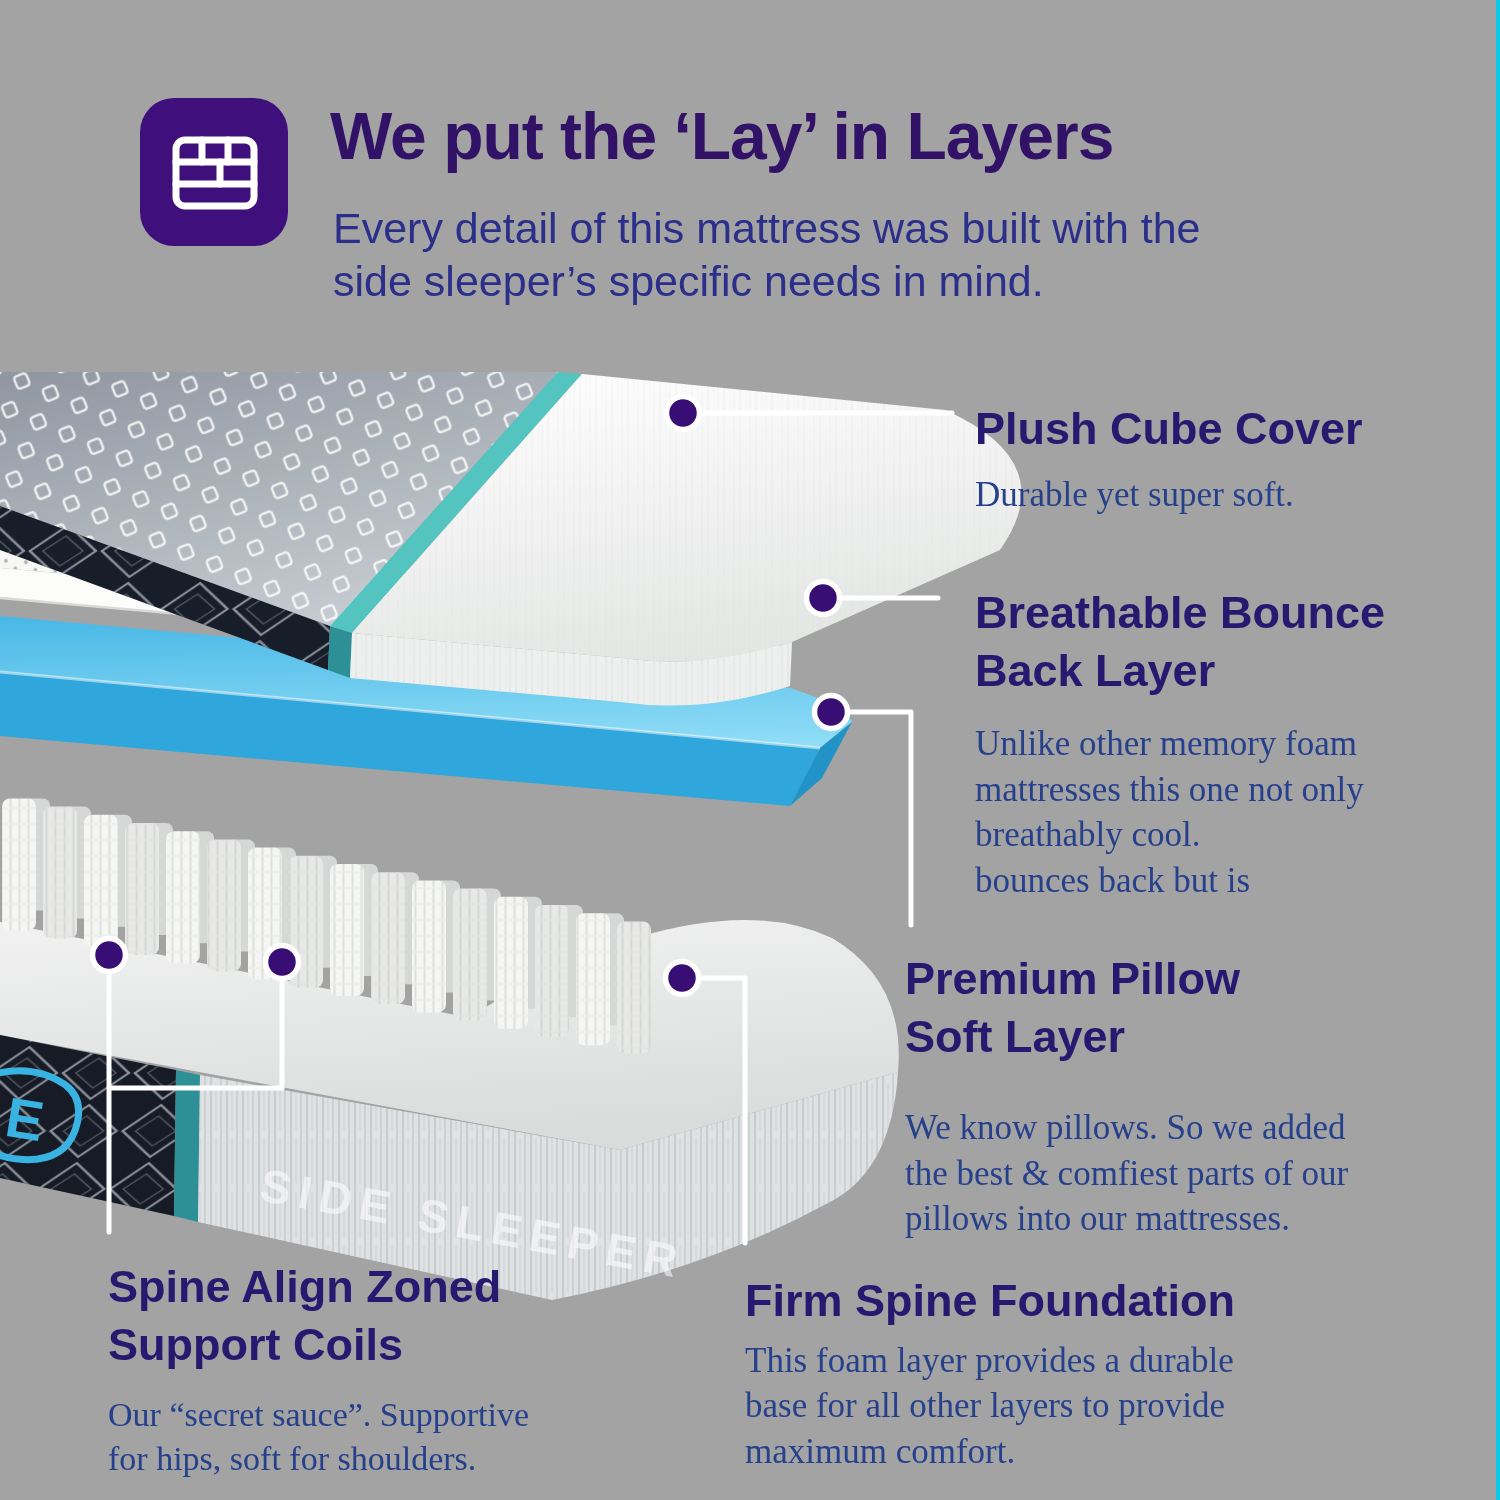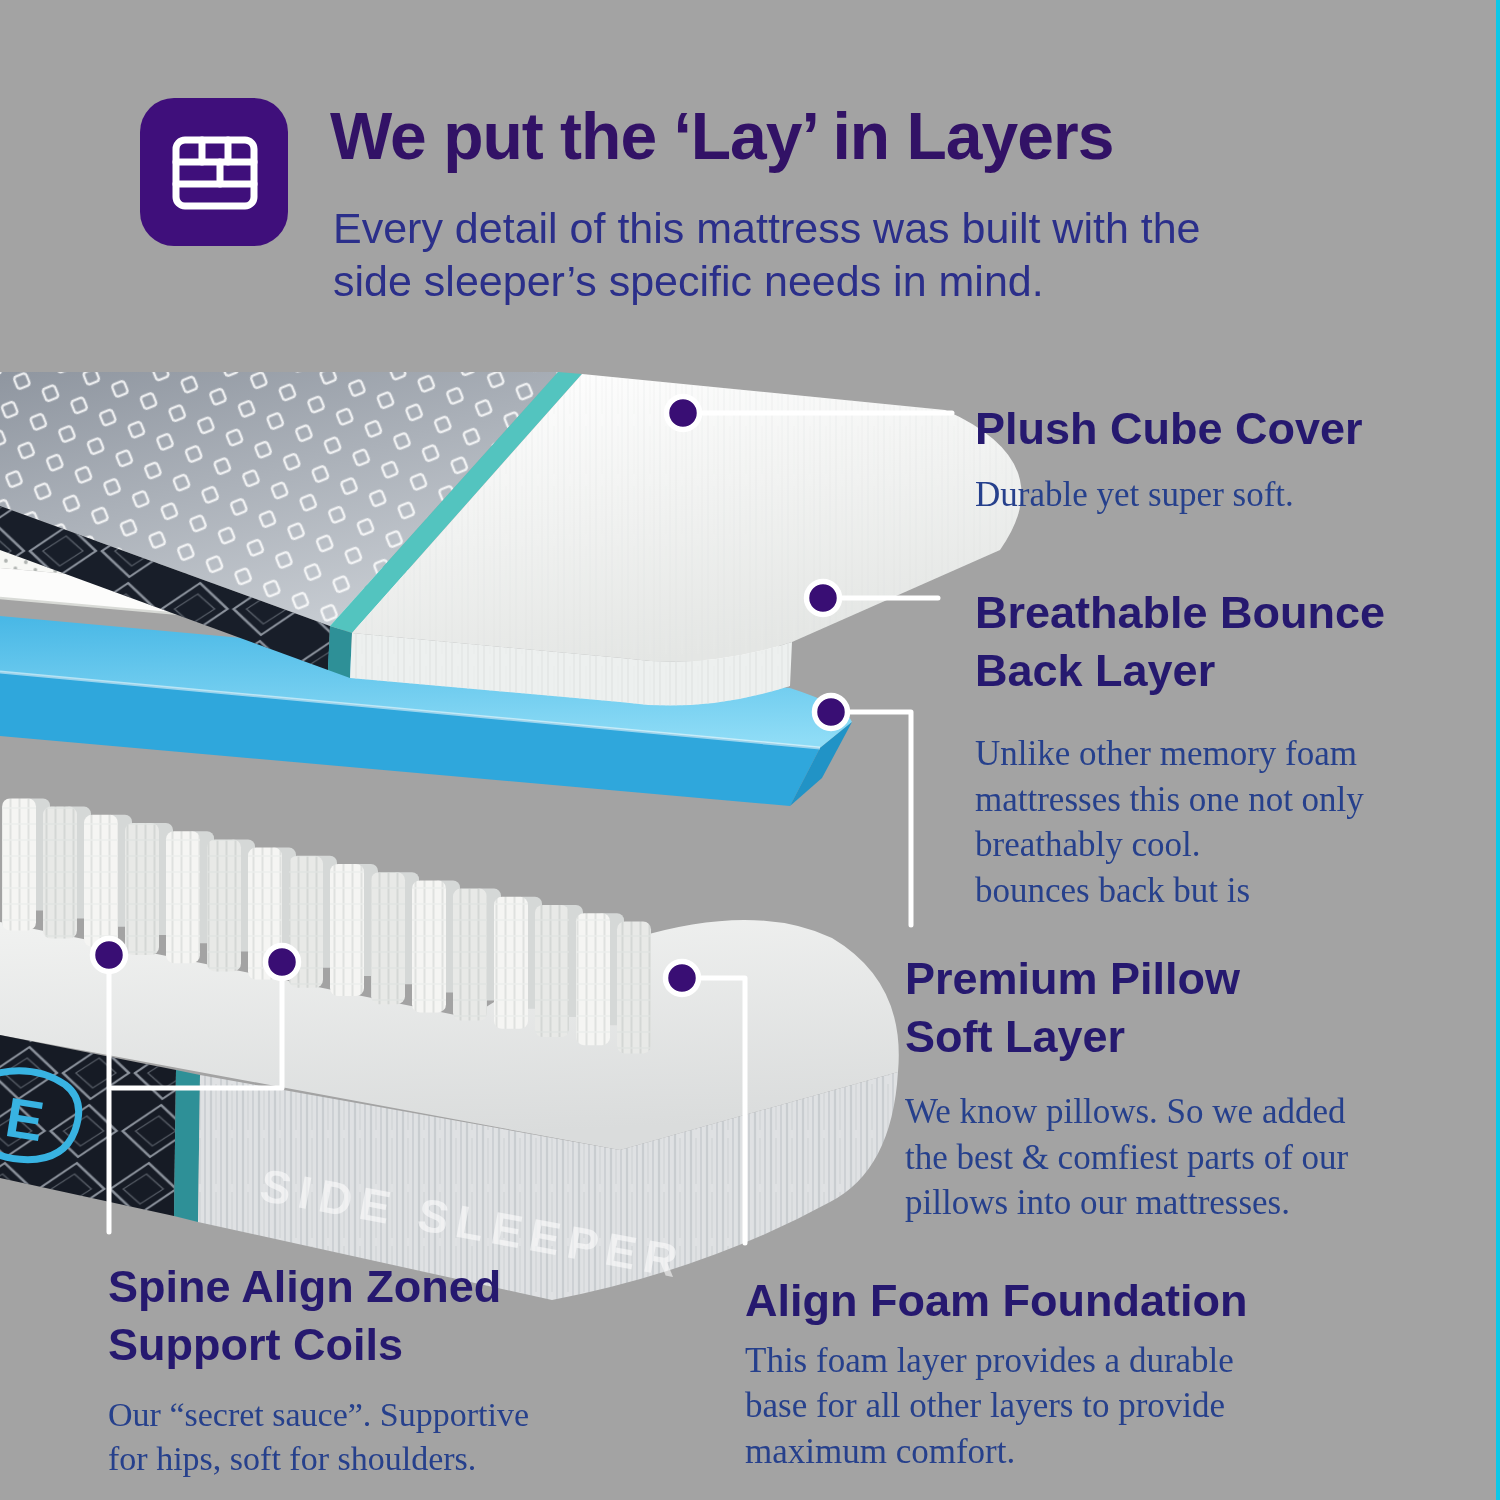--- a/index.html
+++ b/index.html
@@ -196,54 +196,54 @@
   <div class="c-body">
     <div>Durable yet super soft.</div>
   </div>
 </div>
 
 <div class="callout" style="left:975px;top:584px">
   <div class="c-title">
     <div>Breathable Bounce</div>
     <div>Back Layer</div>
   </div>
-  <div class="c-body" style="margin-top:32px">
+  <div class="c-body" style="margin-top:22px">
     <div>Unlike other memory foam</div>
     <div>mattresses this one not only</div>
     <div>breathably cool.</div>
     <div>bounces back but is</div>
   </div>
 </div>
 
 <div class="callout" style="left:905px;top:950px">
   <div class="c-title">
     <div>Premium Pillow</div>
     <div>Soft Layer</div>
   </div>
-  <div class="c-body" style="margin-top:24px">
+  <div class="c-body" style="margin-top:40px">
     <div>We know pillows. So we added</div>
     <div>the best &amp; comfiest parts of our</div>
     <div>pillows into our mattresses.</div>
   </div>
 </div>
 
 <div class="callout" style="left:108px;top:1258px">
   <div class="c-title">
     <div>Spine Align Zoned</div>
     <div>Support Coils</div>
   </div>
   <div class="c-body" style="margin-top:20px;font-size:34px">
     <div>Our “secret sauce”. Supportive</div>
     <div>for hips, soft for shoulders.</div>
   </div>
 </div>
 
 <div class="callout" style="left:745px;top:1272px">
   <div class="c-title">
-    <div>Align Foam Foundation</div>
+    <div>Firm Spine Foundation</div>
   </div>
   <div class="c-body" style="margin-top:8px">
     <div>This foam layer provides a durable</div>
     <div>base for all other layers to provide</div>
     <div>maximum comfort.</div>
   </div>
 </div>
 
 </div>
 

